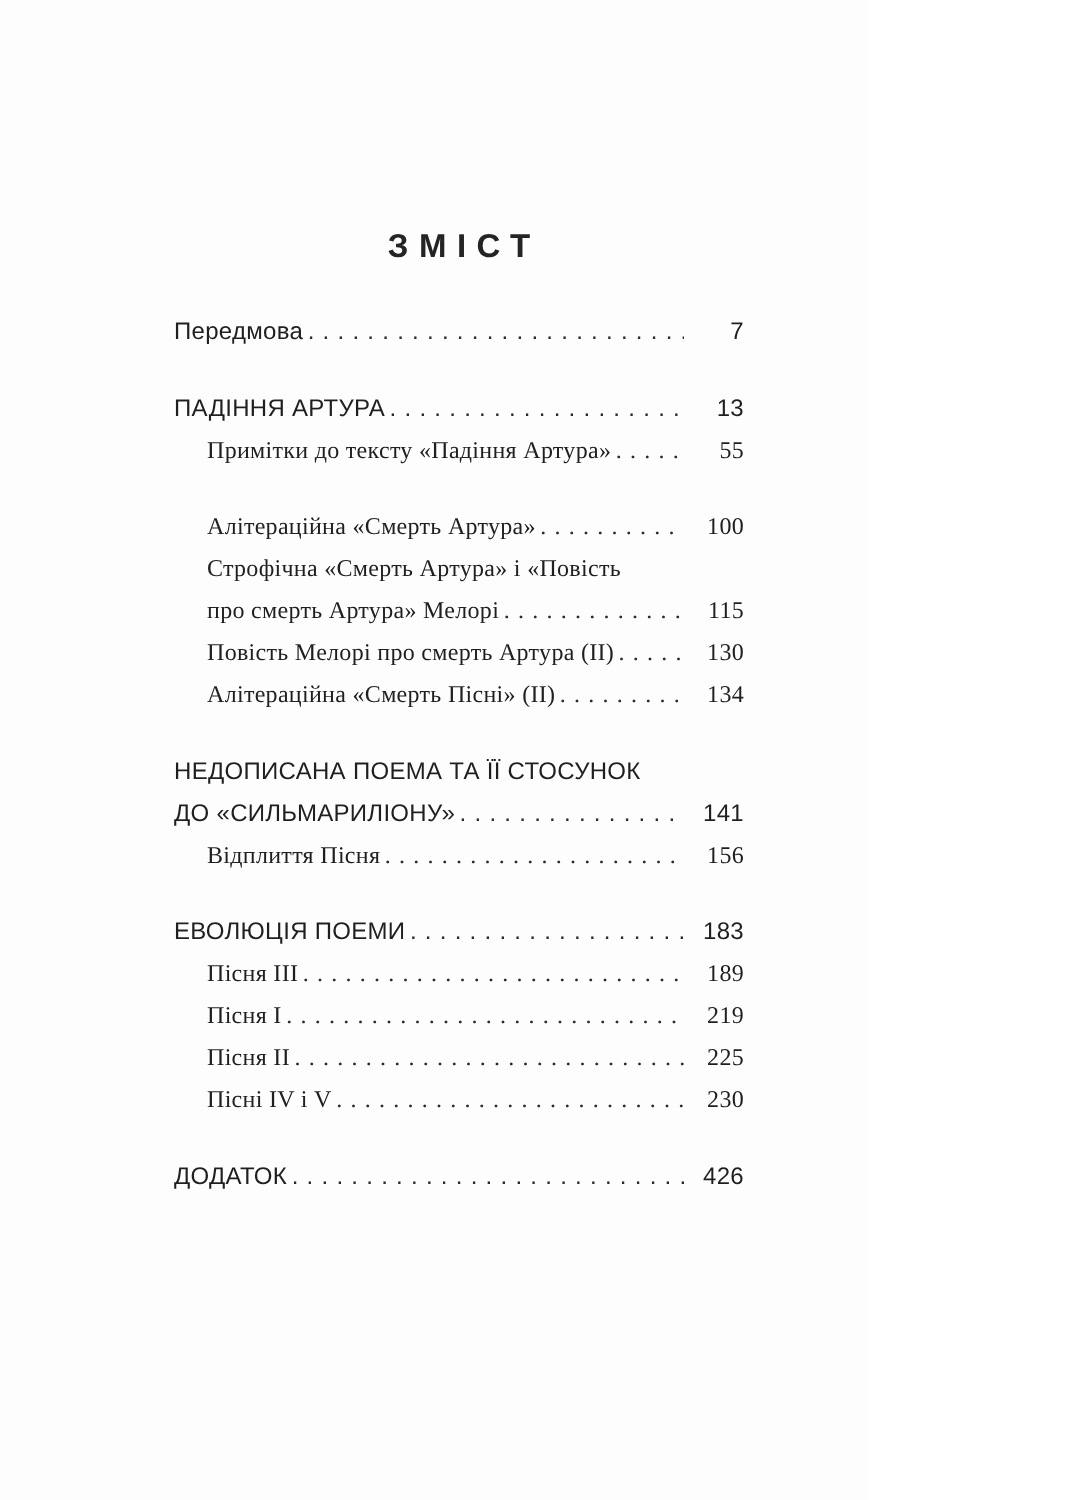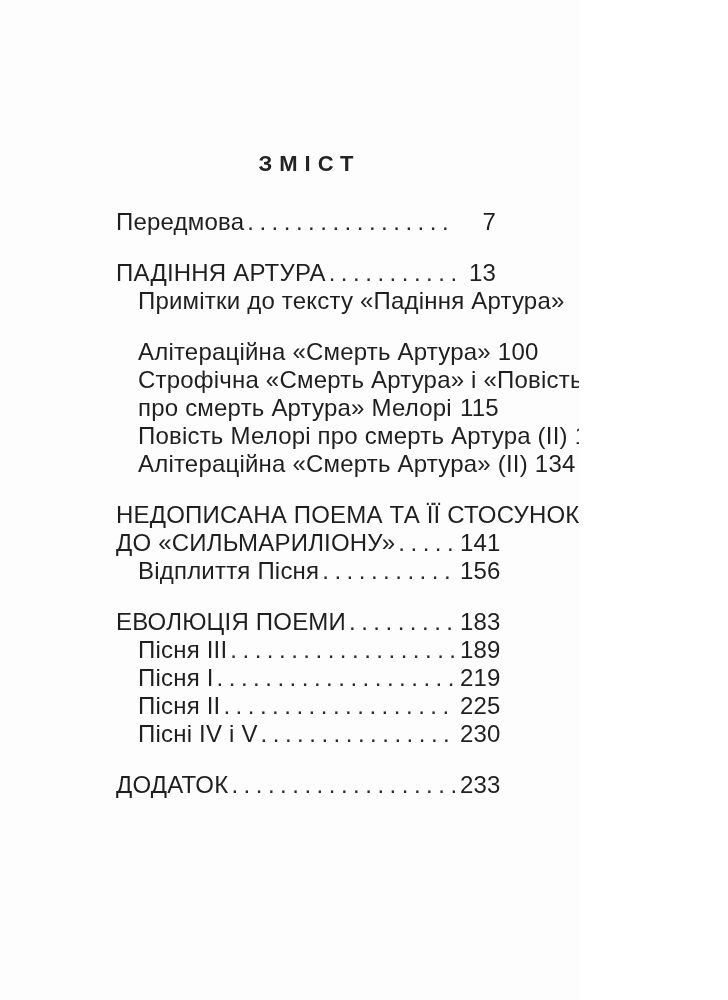--- a/index.html
+++ b/index.html
@@ -24,25 +24,25 @@
     letter-spacing: 7px;
     text-indent: 7px; 
     font-weight: 600;
     color: #242424;
   }
   .toc { margin-top: 32px; }
   .toc-group + .toc-group { margin-top: 23px; }
   .toc-row {
     display: flex;
     align-items: baseline;
-    font-size: 24px;
+    font-size: 16px;
     line-height: 28px;
     letter-spacing: 0.2px;
   }
-  .toc-row.sub { padding-left: 22px; }
+  .toc-row.sub { padding-left: 22px; font-family: Liberation Serif, serif; }
   .toc-text { white-space: nowrap; }
   .leader {
     flex: 1 1 auto;
     min-width: 0;
     overflow: hidden;
     white-space: nowrap;
     margin-left: 3px;
   }
   .leader::after {
     content: "................................................................................";
@@ -102,21 +102,21 @@
         <span class="toc-text">про смерть Артура» Мелорі</span>
         <span class="leader"></span>
         <span class="toc-page">115</span>
       </div>
       <div class="toc-row sub">
         <span class="toc-text">Повість Мелорі про смерть Артура (II)</span>
         <span class="leader"></span>
         <span class="toc-page">130</span>
       </div>
       <div class="toc-row sub">
-        <span class="toc-text">Алітераційна «Смерть Артура» (II)</span>
+        <span class="toc-text">Алітераційна «Смерть Пісні» (II)</span>
         <span class="leader"></span>
         <span class="toc-page">134</span>
       </div>
     </div>
 
     <div class="toc-group">
       <div class="toc-row main no-page">
         <span class="toc-text">НЕДОПИСАНА ПОЕМА ТА ЇЇ СТОСУНОК</span>
         <span class="leader"></span>
         <span class="toc-page"></span>
@@ -158,18 +158,18 @@
         <span class="toc-text">Пісні IV і V</span>
         <span class="leader"></span>
         <span class="toc-page">230</span>
       </div>
     </div>
 
     <div class="toc-group">
       <div class="toc-row main">
         <span class="toc-text">ДОДАТОК</span>
         <span class="leader"></span>
-        <span class="toc-page">233</span>
+        <span class="toc-page">426</span>
       </div>
     </div>
 
   </div>
 </div>
 
 </body></html>

